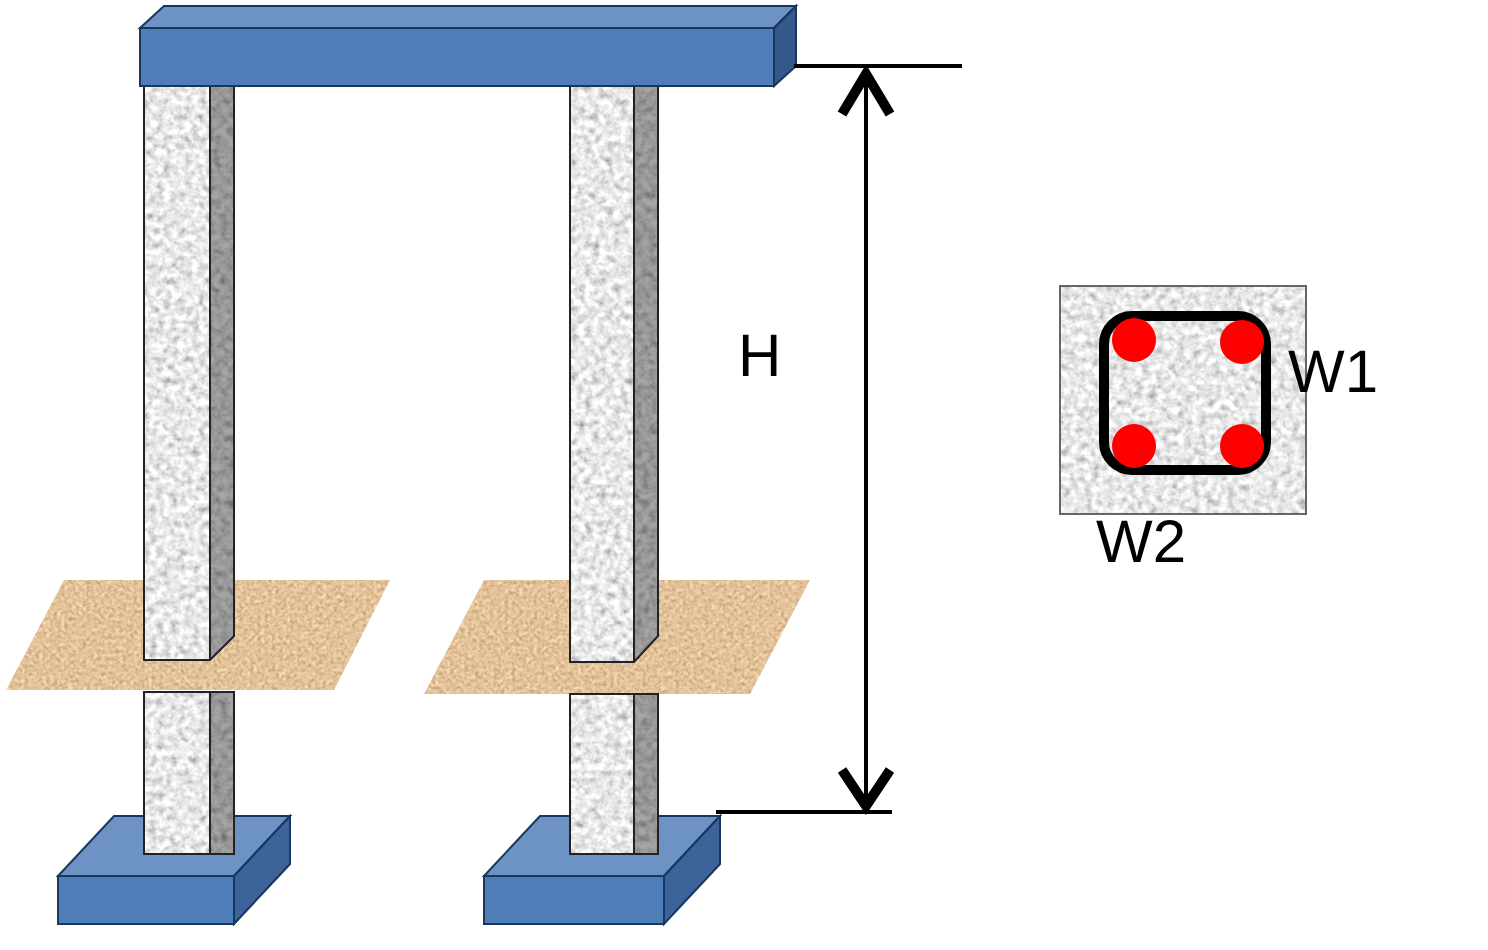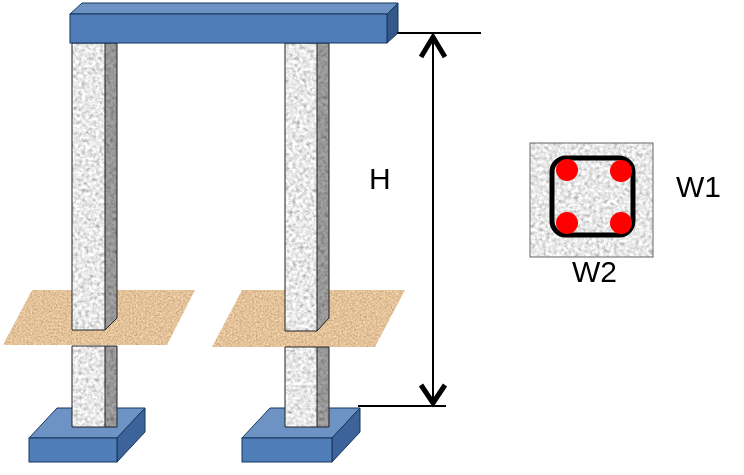--- a/index.html
+++ b/index.html
@@ -13,22 +13,22 @@
   .scene-svg{position:absolute;left:0;top:0;}
   .diagram-label{
     position:absolute;
     color:#000;
     font-size:30px;
     line-height:1;
     white-space:nowrap;
     user-select:none;
   }
   .label-h{left:369px;top:164px;}
-  .label-w1{left:676px;top:172px;}
-  .label-w2{left:572px;top:257px;}
+  .label-w1{left:644px;top:172px;}
+  .label-w2{left:548px;top:257px;}
 </style>
 </head>
 <body>
 
 <div class="canvas">
 
   <svg class="scene-svg" width="744" height="475" viewBox="0 0 744 475">
     <defs>
       <filter id="granite" x="-5%" y="-5%" width="110%" height="110%">
         <feTurbulence type="fractalNoise" baseFrequency="0.28" numOctaves="3" seed="4" result="n"></feTurbulence>

